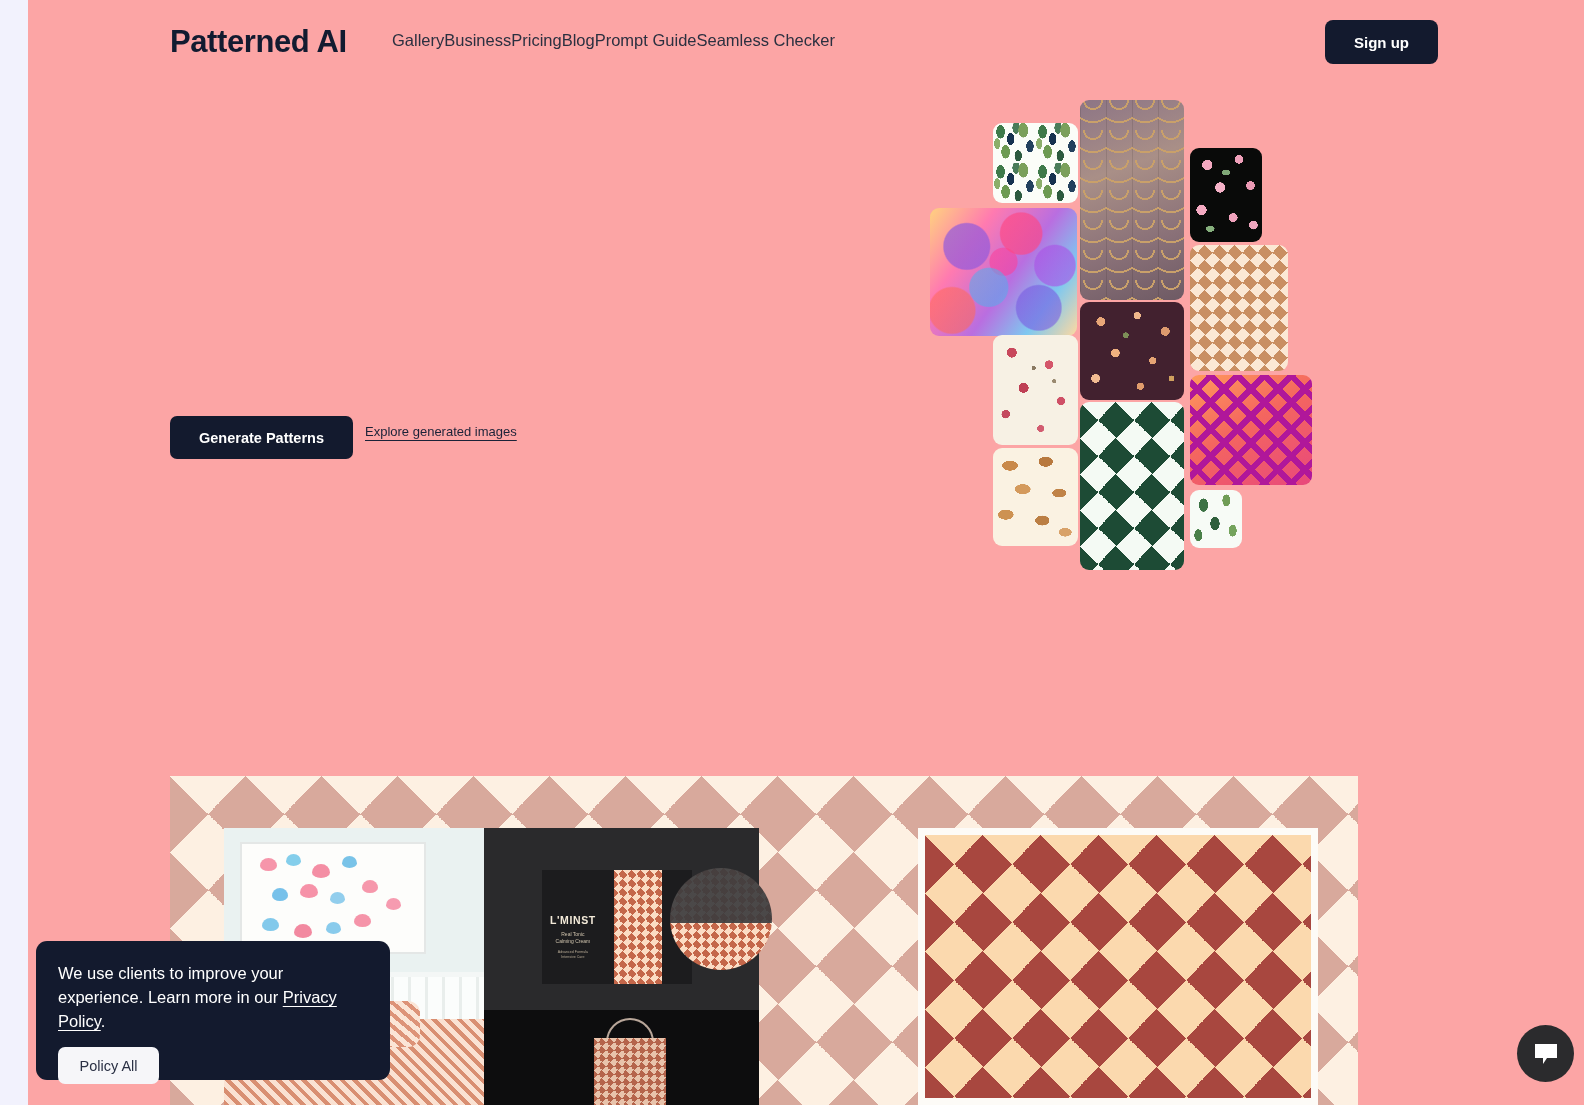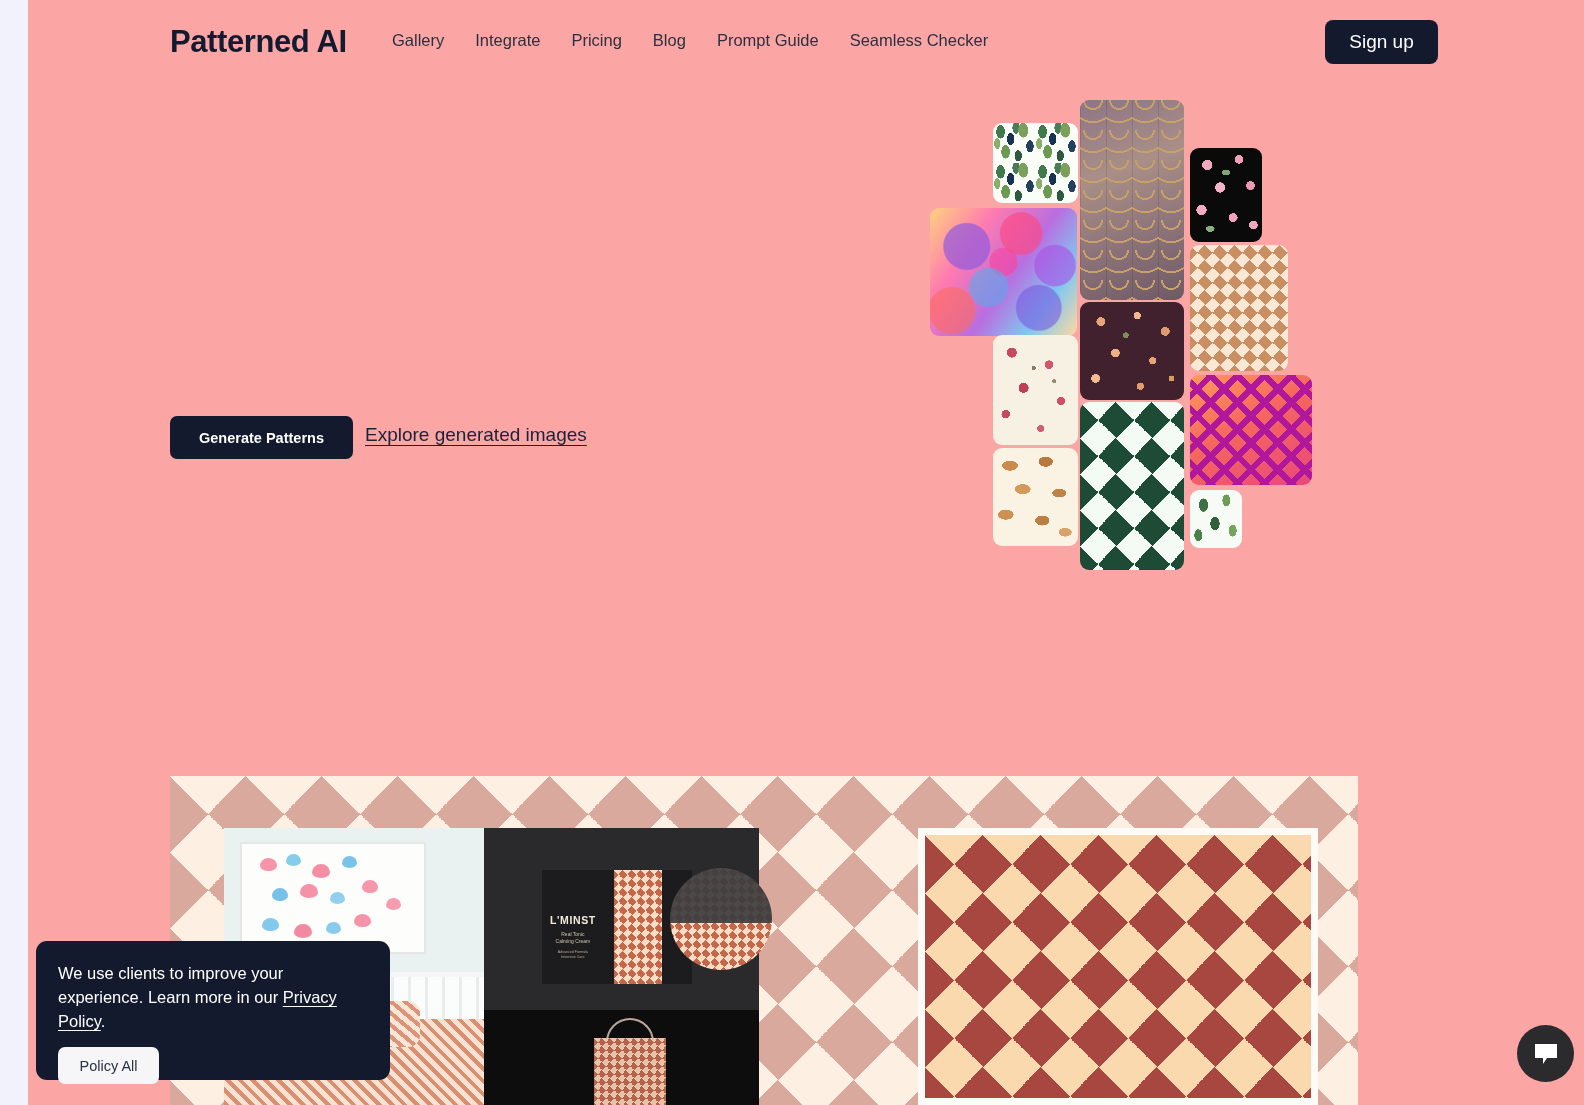--- a/index.html
+++ b/index.html
@@ -14,33 +14,33 @@
 
   
   .header {
     position: absolute; top: 0; left: 0; width: 1584px; height: 84px;
     display: flex; align-items: center;
   }
   .brand {
     position: absolute; left: 142px; top: 24px;
     font-size: 31px; font-weight: 700; color: #121b30; letter-spacing: -0.4px;
   }
-  .nav { position: absolute; left: 364px; top: 31px; display: flex; gap: 31px; }
+  .nav { position: absolute; left: 364px; top: 31px; display: flex; }
   .nav a {
     font-size: 16.5px; color: #2b3040; text-decoration: none; white-space: nowrap;
   }
   .auth { position: absolute; right: 174px; top: 31px; }
   .signin {
     font-size: 16.5px; color: #1b2238; text-decoration: underline;
     text-underline-offset: 3px; cursor: pointer;
   }
   .signup {
     position: absolute; right: 174px; top: 20px;
     width: 113px; height: 44px; border: none; border-radius: 8px;
-    background: #131a2e; color: #fff; font-size: 19px; font-weight: 400;
+    background: #131a2e; color: #fff; font-size: 15px; font-weight: 700;
     font-family: "Liberation Sans", sans-serif; cursor: pointer;
   }
 
   
   .hero-title {
     position: absolute; left: 142px; top: 212px;
     font-size: 47px; line-height: 1.04; font-weight: 700;
     color: #0d1425; letter-spacing: -1.2px; max-width: 640px;
   }
   .hero-sub {
@@ -48,21 +48,21 @@
     font-size: 19.5px; line-height: 1.42; color: #4a5060; max-width: 590px;
   }
   .btn-generate {
     position: absolute; left: 142px; top: 416px;
     width: 183px; height: 43px; border: none; border-radius: 7px;
     background: #131a2e; color: #fff; font-size: 14.5px; font-weight: 700;
     font-family: "Liberation Sans", sans-serif; cursor: pointer;
   }
   .link-explore {
     position: absolute; left: 337px; top: 424px;
-    font-size: 19px; color: #1b2238; text-decoration: underline;
+    font-size: 13px; color: #1b2238; text-decoration: underline;
     text-underline-offset: 4px; cursor: pointer;
   }
 
   
   .collage { position: absolute; left: 890px; top: 90px; width: 410px; height: 490px; }
   .tile { position: absolute; border-radius: 9px; overflow: hidden; }
 
   .t-leaves {
     left: 75px; top: 33px; width: 85px; height: 80px;
     background:
@@ -295,21 +295,21 @@
 </style>
 </head>
 <body>
 
 <div class="page">
 
   <div class="header">
     <div class="brand">Patterned AI</div>
     <nav class="nav">
       <a href="#">Gallery</a>
-      <a href="#">Integrate</a>
+      <a href="#">Business</a>
       <a href="#">Pricing</a>
       <a href="#">Blog</a>
       <a href="#">Prompt Guide</a>
       <a href="#">Seamless Checker</a>
     </nav>
     <div class="auth">
       <span class="signin">Sign in</span>
     </div>
     <button class="signup">Sign up</button>
   </div>

